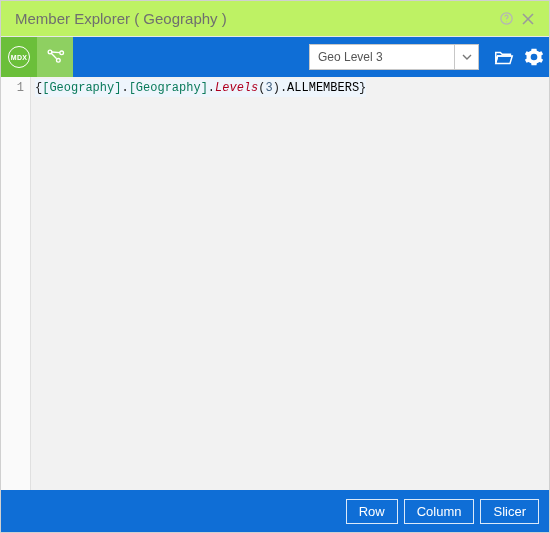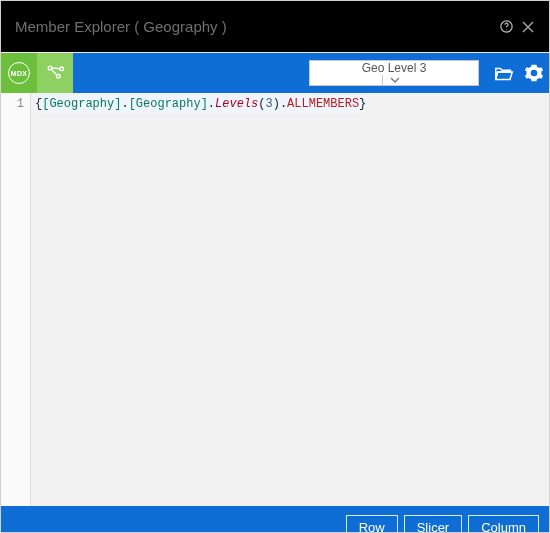--- a/index.html
+++ b/index.html
@@ -5,25 +5,25 @@
   * { box-sizing: border-box; margin: 0; padding: 0; }
   body {
     font-family: "Segoe UI", Arial, sans-serif;
     background: #fff;
     width: 550px;
     height: 533px;
     overflow: hidden;
     border: 1px solid #d0d0d0;
   }
   .titlebar {
-    height: 52px;
+    height: 36px;
     display: flex;
     align-items: center;
     padding: 0 10px 0 14px;
-    background: #000000;
+    background: #bef264;
     color: #6f6f6f;
     font-size: 15px;
     font-weight: 400;
     border-bottom: 1px solid #e8e8e8;
   }
   .titlebar .title { flex: 1; }
   .titlebar .tbtn {
     width: 22px; height: 22px;
     display: flex; align-items: center; justify-content: center;
     color: #a0a0a0; cursor: pointer; font-size: 14px;
@@ -58,21 +58,20 @@
   .level-select {
     height: 26px;
     width: 170px;
     background: #fff;
     border: 1px solid #c7c7c7;
     display: flex; align-items: center;
     font-size: 12px;
     color: #555;
     margin-right: 10px;
     cursor: pointer;
-    flex-direction: column;
   }
   .level-select .sel-text { flex:1; padding: 0 8px; }
   .level-select .sel-caret {
     width: 24px; height: 100%;
     border-left: 1px solid #c7c7c7;
     display: flex; align-items: center; justify-content: center;
     color: #777;
   }
   .tool-icon {
     width: 30px; height: 30px;
@@ -105,21 +104,21 @@
   .code-line {
     background: #eef5fc;
     display: inline-block;
     white-space: pre;
   }
   .tok-brace { color: #222; }
   .tok-dim   { color: #0a7a5a; }
   .tok-dot   { color: #222; }
   .tok-func  { color: #b00020; font-style: italic; }
   .tok-num   { color: #406080; }
-  .tok-kw    { color: #b91c1c; }
+  .tok-kw    { color: #000000; }
   .footer {
     height: 42px;
     background: #0f6ed6;
     display: flex;
     align-items: center;
     justify-content: flex-end;
     padding: 0 10px;
     gap: 6px;
   }
   .fbtn {
@@ -197,15 +196,15 @@
   <div class="gutter">
     <div>1</div>
   </div>
   <div class="code">
     <span class="code-line"><span class="tok-brace">{</span><span class="tok-dim">[Geography]</span><span class="tok-dot">.</span><span class="tok-dim">[Geography]</span><span class="tok-dot">.</span><span class="tok-func">Levels</span><span class="tok-brace">(</span><span class="tok-num">3</span><span class="tok-brace">)</span><span class="tok-dot">.</span><span class="tok-kw">ALLMEMBERS</span><span class="tok-brace">}</span></span>
   </div>
 </div>
 
 <div class="footer">
   <div class="fbtn">Row</div>
+  <div class="fbtn">Column</div>
   <div class="fbtn">Slicer</div>
-  <div class="fbtn">Column</div>
 </div>
 
 </body></html>

